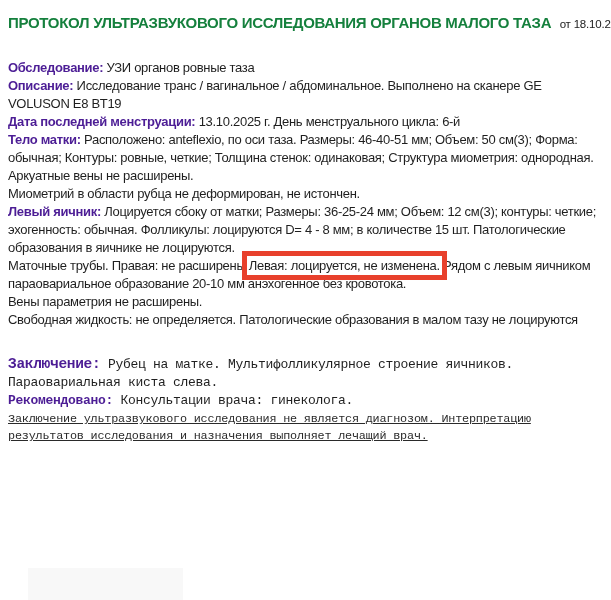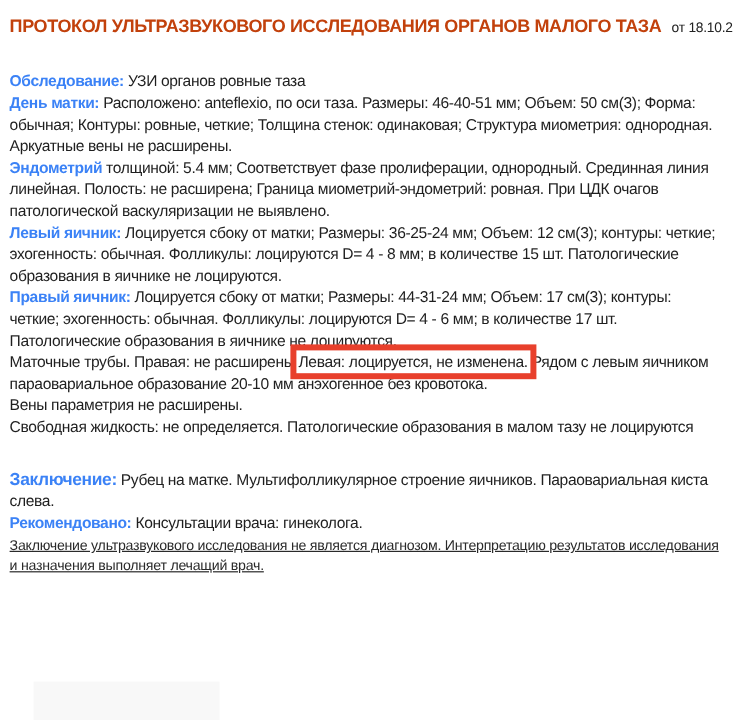--- a/index.html
+++ b/index.html
@@ -12,43 +12,43 @@
   .doc{padding:8px 8px 0 8px;position:relative;}
   .title-row{
     text-align:center;
     margin:6px 0 27px 0;
     white-space:nowrap;
   }
   .title-main{
     font-weight:bold;
     font-size:15px;
     letter-spacing:-0.3px;
-    color:#c2410c;
+    color:#15803d;
   }
   .title-date{
     font-size:11.5px;
     letter-spacing:-0.2px;
     color:#222;
     margin-left:4px;
   }
   .para{
     margin:0;
     font-size:13px;
     line-height:18px;
     letter-spacing:-0.3px;
     color:#1f1f1f;
   }
-  .para b{color:#3b82f6;}
+  .para b{color:#4c1d95;}
   .highlight{
     outline:5px solid #e8402c;
     outline-offset:2px;
     white-space:nowrap;
     position:relative;
   }
-  .conclusion-block{margin-top:26px;}
+  .conclusion-block{margin-top:26px;font-family:Liberation Mono, monospace;}
   .conclusion-lead{font-size:14.5px;}
   .footnote{
     margin:1px 0 0 0;
     font-size:11.8px;
     line-height:17px;
     letter-spacing:-0.2px;
     color:#2a2a2a;
     text-decoration:underline;
   }
   .scan-artifact{
@@ -65,43 +65,46 @@
   <div class="title-row">
     <span class="title-main">ПРОТОКОЛ УЛЬТРАЗВУКОВОГО ИССЛЕДОВАНИЯ ОРГАНОВ МАЛОГО ТАЗА</span>
     <span class="title-date">от 18.10.2025 14:30</span>
   </div>
 
   <p class="para">
     <b>Обследование:</b>
     <span>УЗИ органов ровные таза</span>
   </p>
 
-
+  <p class="para">
+    <b>Описание:</b>
+    <span>Исследование транс / вагинальное / абдоминальное. Выполнено на сканере GE VOLUSON E8 BT19</span>
+  </p>
 
   <p class="para">
-    <b>День матки:</b>
+    <b>Дата последней менструации:</b>
+    <span>13.10.2025 г. День менструального цикла: 6-й</span>
+  </p>
+
+  <p class="para">
+    <b>Тело матки:</b>
     <span>Расположено: anteflexio, по оси таза. Размеры: 46-40-51  мм; Объем: 50 см(3); Форма: обычная; Контуры: ровные, четкие; Толщина стенок: одинаковая; Структура миометрия: однородная. Аркуатные вены не расширены.</span>
   </p>
 
+  <p class="para">
+    <span>Миометрий в области рубца не деформирован, не истончен.</span>
+  </p>
 
-  <p class="para">
-    <b>Эндометрий</b>
-    <span>толщиной: 5.4 мм; Соответствует фазе пролиферации, однородный. Срединная линия линейная. Полость: не расширена; Граница миометрий-эндометрий: ровная. При ЦДК очагов патологической васкуляризации не выявлено.</span>
-  </p>
 
 
   <p class="para">
     <b>Левый яичник:</b>
     <span>Лоцируется сбоку от матки; Размеры: 36-25-24 мм; Объем: 12 см(3); контуры: четкие; эхогенность: обычная. Фолликулы: лоцируются D= 4 - 8 мм; в количестве 15 шт. Патологические образования в  яичнике не лоцируются.</span>
   </p>
 
-  <p class="para">
-    <b>Правый яичник:</b>
-    <span>Лоцируется сбоку от матки; Размеры: 44-31-24 мм; Объем: 17 см(3); контуры: четкие; эхогенность: обычная. Фолликулы: лоцируются D= 4 - 6 мм; в количестве 17 шт. Патологические образования в  яичнике не лоцируются.</span>
-  </p>
 
   <p class="para">
     <span>Маточные трубы. Правая: не расширены</span>
     <span class="highlight" style="outline-color: rgb(232, 64, 44); margin-top: 20px;">Левая:  лоцируется, не изменена.</span>
     <span>Рядом с левым яичником параовариальное образование 20-10 мм анэхогенное без кровотока.</span>
   </p>
 
   <p class="para">
     <span>Вены параметрия не расширены.</span>
   </p>

